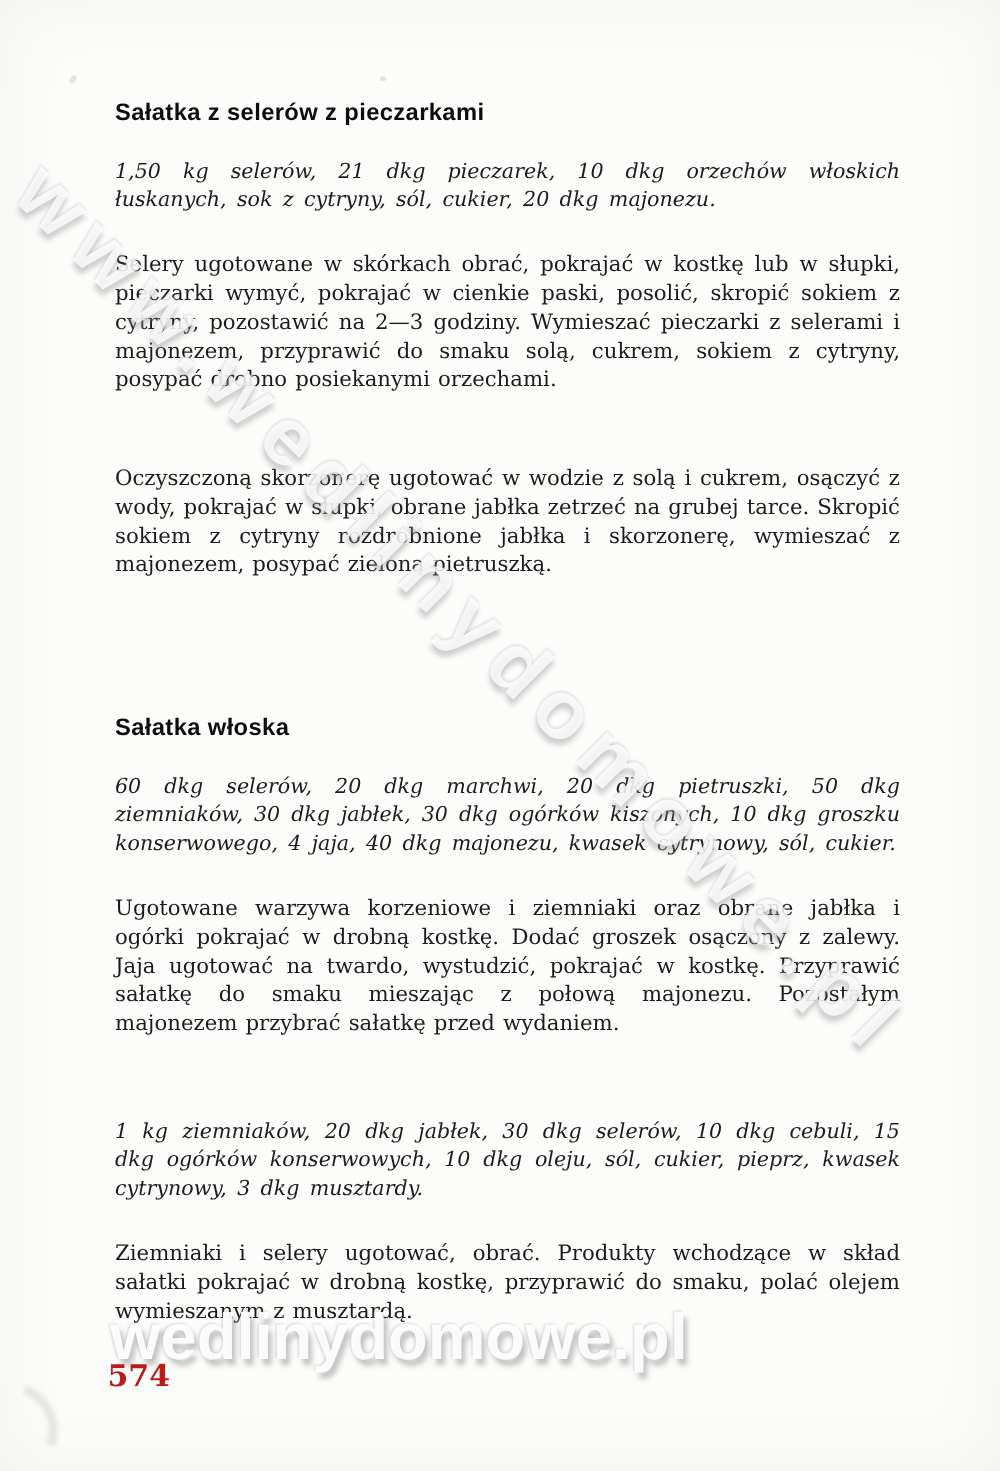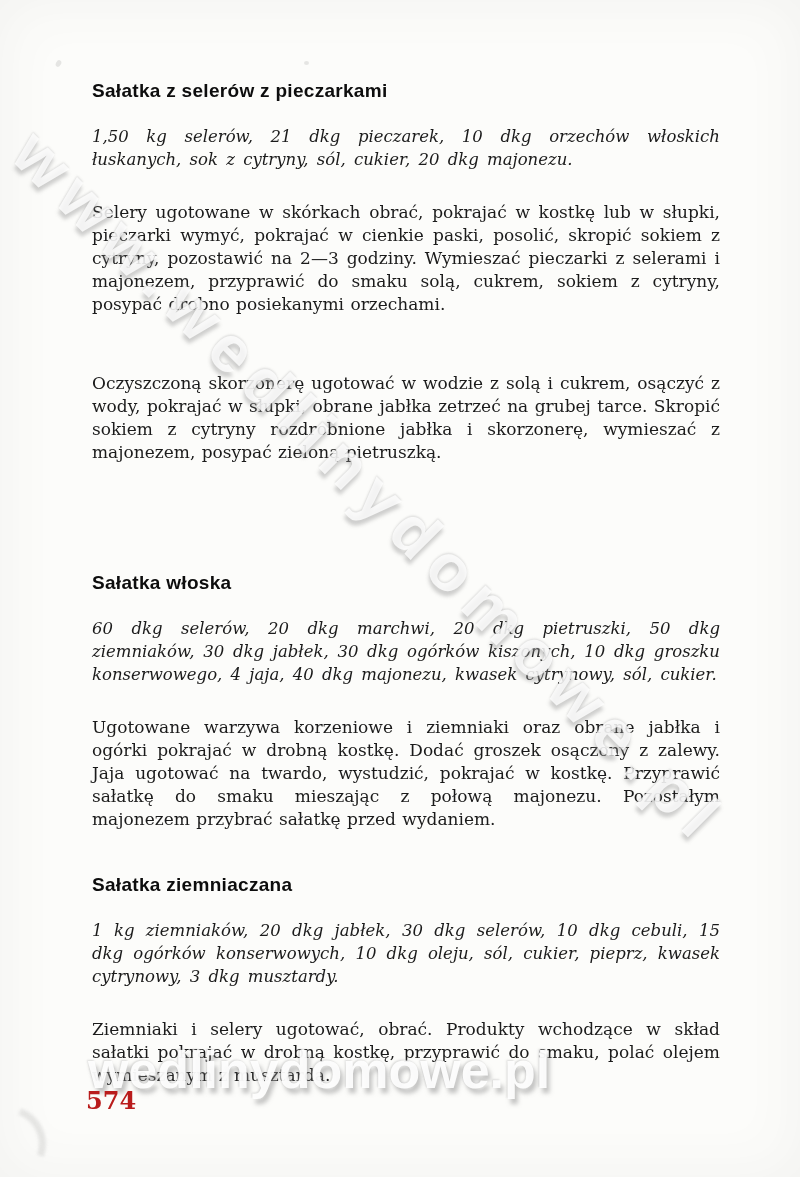--- a/index.html
+++ b/index.html
@@ -118,21 +118,20 @@
     <p class="inst">Oczyszczoną skorzonerę ugotować w wodzie z solą i cukrem, osączyć z wody, pokrajać w słupki, obrane jabłka zetrzeć na grubej tarce. Skropić sokiem z cytryny rozdrobnione jabłka i skorzonerę, wymieszać z majonezem, posypać zieloną pietruszką.</p>
   </section>
 
   <section class="recipe r3">
     <h2>Sałatka włoska</h2>
     <p class="ing">60 dkg selerów, 20 dkg marchwi, 20 dkg pietruszki, 50 dkg ziemniaków, 30 dkg jabłek, 30 dkg ogórków kiszonych, 10 dkg groszku konserwowego, 4 jaja, 40 dkg majonezu, kwasek cytrynowy, sól, cukier.</p>
     <p class="inst">Ugotowane warzywa korzeniowe i ziemniaki oraz obrane jabłka i ogórki pokrajać w drobną kostkę. Dodać groszek osączony z zalewy. Jaja ugotować na twardo, wystudzić, pokrajać w kostkę. Przyprawić sałatkę do smaku mieszając z połową majonezu. Pozostałym majonezem przybrać sałatkę przed wydaniem.</p>
   </section>
 
   <section class="recipe r4">
-    <h2>Sałatka ziemniaczana</h2>
     <p class="ing">1 kg ziemniaków, 20 dkg jabłek, 30 dkg selerów, 10 dkg cebuli, 15 dkg ogórków konserwowych, 10 dkg oleju, sól, cukier, pieprz, kwasek cytrynowy, 3 dkg musztardy.</p>
     <p class="inst">Ziemniaki i selery ugotować, obrać. Produkty wchodzące w skład sałatki pokrajać w drobną kostkę, przyprawić do smaku, polać olejem wymieszanym z musztardą.</p>
   </section>
 
   <div class="wm-diagonal">www.wedlinydomowe.pl</div>
   <div class="wm-bottom">wedlinydomowe.pl</div>
 
   <div class="page-number">574</div>
 
 </div>

